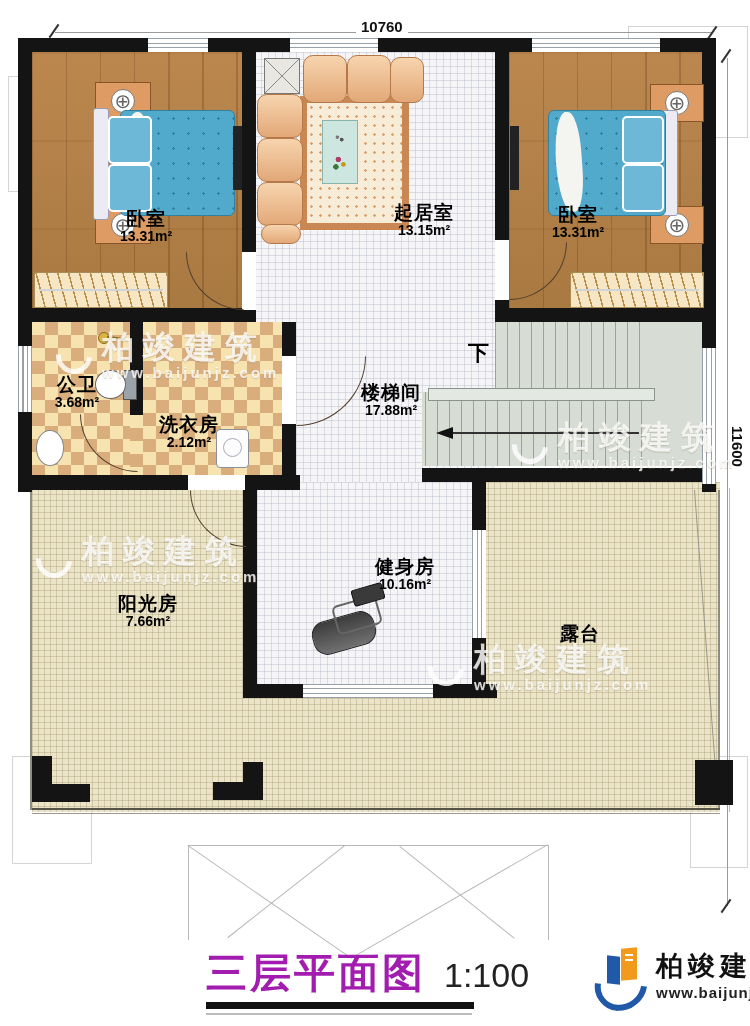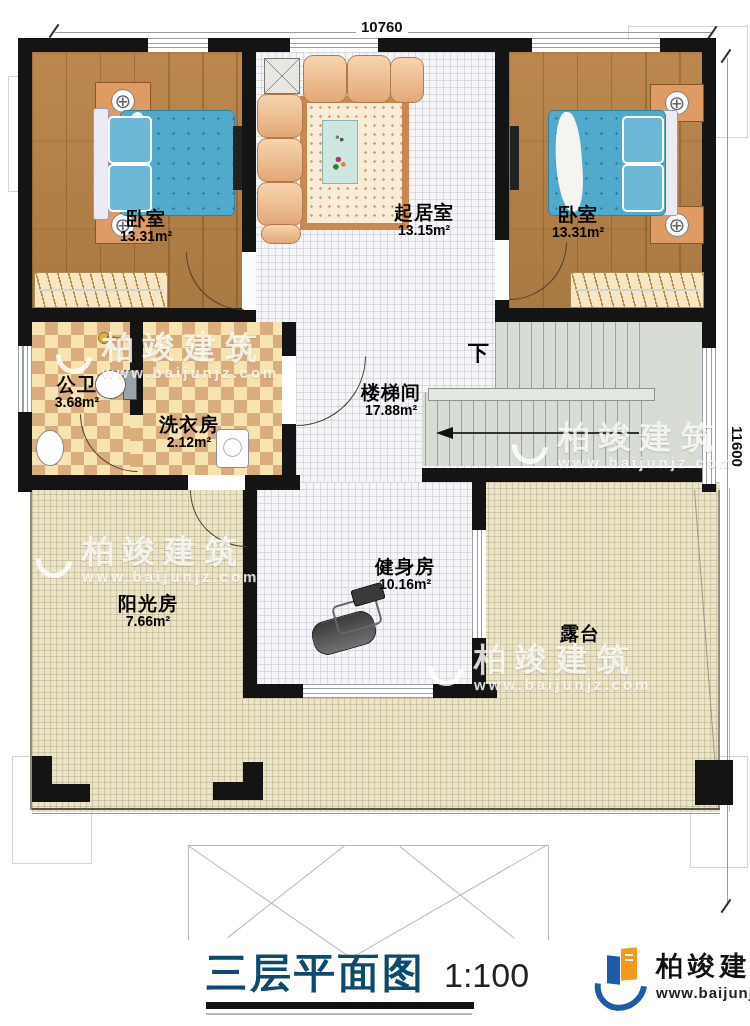--- a/index.html
+++ b/index.html
@@ -275,21 +275,21 @@
   <div class="roofline" style="left:188px;top:845px;width:360px;height:1px;"></div>
   <div class="roofline" style="left:188px;top:845px;width:199px;height:1px;transform:rotate(34.6deg);"></div>
   <div class="roofline" style="left:548px;top:845px;width:226px;height:1px;transform:rotate(150deg);"></div>
   <div class="roofline" style="left:345px;top:846px;width:149px;height:1px;transform:rotate(141.8deg);"></div>
   <div class="roofline" style="left:400px;top:846px;width:147px;height:1px;transform:rotate(38.7deg);"></div>
 
   <div class="abs" style="left:20px;top:814px;font-size:17px;font-weight:bold;color:#111;line-height:29px;z-index:70;">
   </div>
 
   <div class="abs" style="left:206px;top:946px;display:flex;align-items:baseline;gap:18px;z-index:70;">
-    <div style="font-size:41px;font-weight:bold;letter-spacing:3px;color:#0c4a6e;">三层平面图</div>
+    <div style="font-size:41px;font-weight:bold;letter-spacing:3px;color:#a21caf;">三层平面图</div>
     <div style="font-size:34px;color:#222;">1:100</div>
   </div>
   <div class="abs" style="left:206px;top:1002px;width:268px;height:7px;background:#111;z-index:70;"></div>
   <div class="abs" style="left:206px;top:1013px;width:266px;height:2px;background:#bbb;z-index:70;"></div>
 
   <div class="abs" style="left:594px;top:946px;display:flex;align-items:center;gap:8px;z-index:70;">
     <div style="position:relative;width:54px;height:56px;">
       <div style="position:absolute;left:0;top:14px;width:42px;height:38px;border:6px solid #2059a8;border-top-color:transparent;border-right-color:transparent;border-radius:50%;transform:rotate(-38deg);"></div>
       <div style="position:absolute;left:27px;top:2px;width:16px;height:32px;background:#f29a1d;transform:skewY(-6deg);"></div>
       <div style="position:absolute;left:13px;top:10px;width:13px;height:28px;background:#2059a8;transform:skewY(6deg);"></div>

